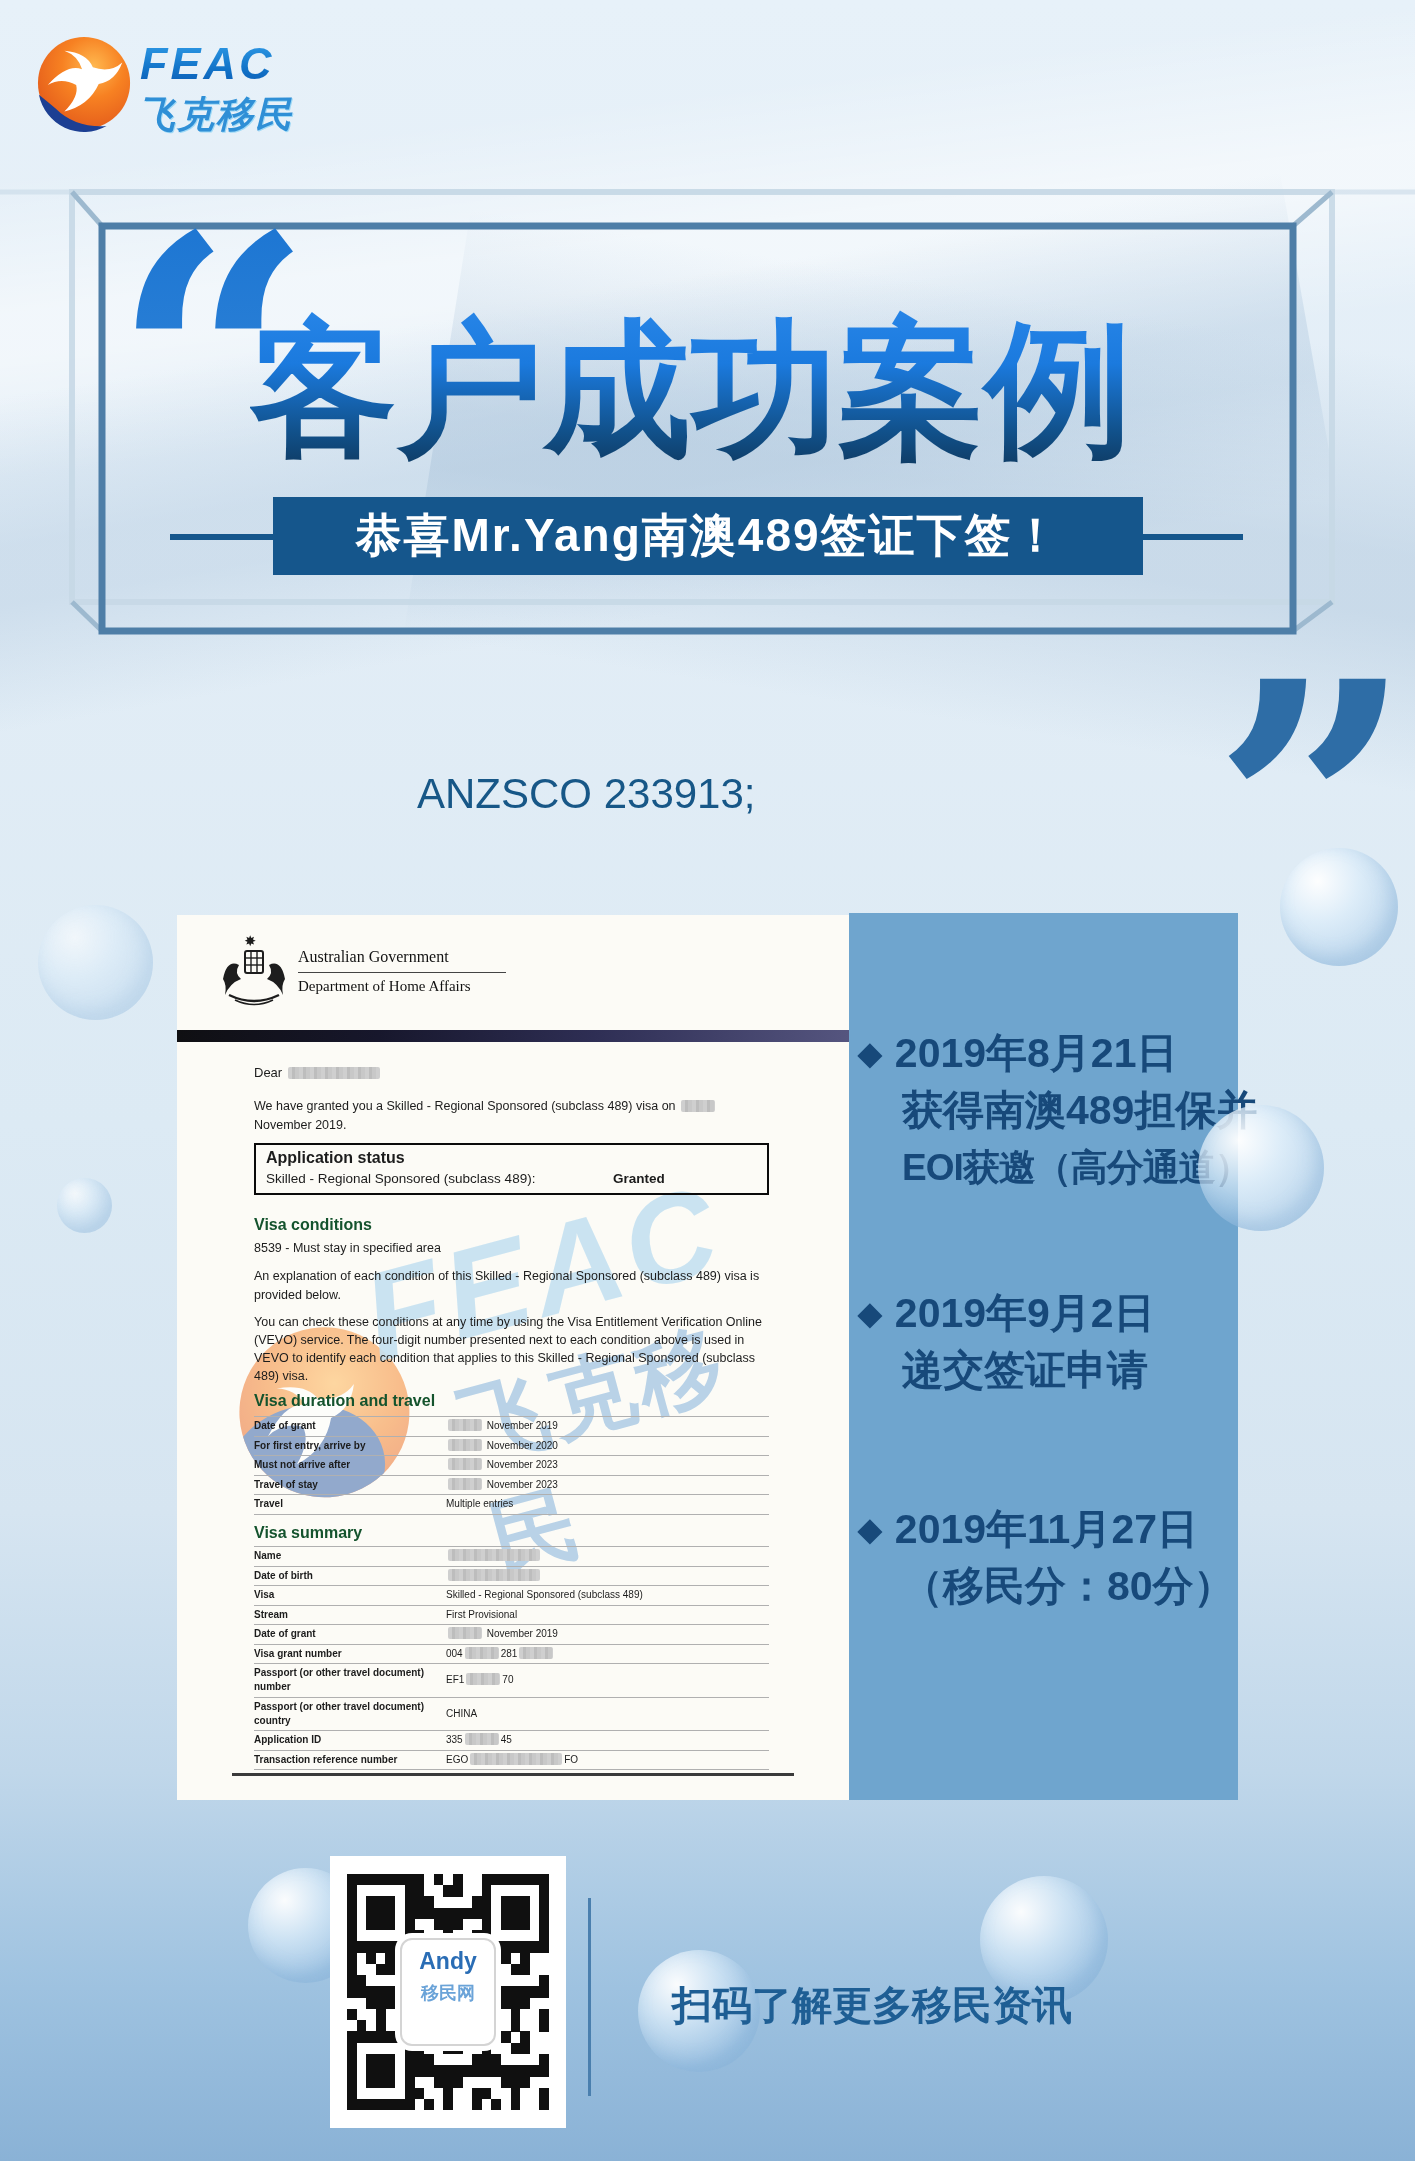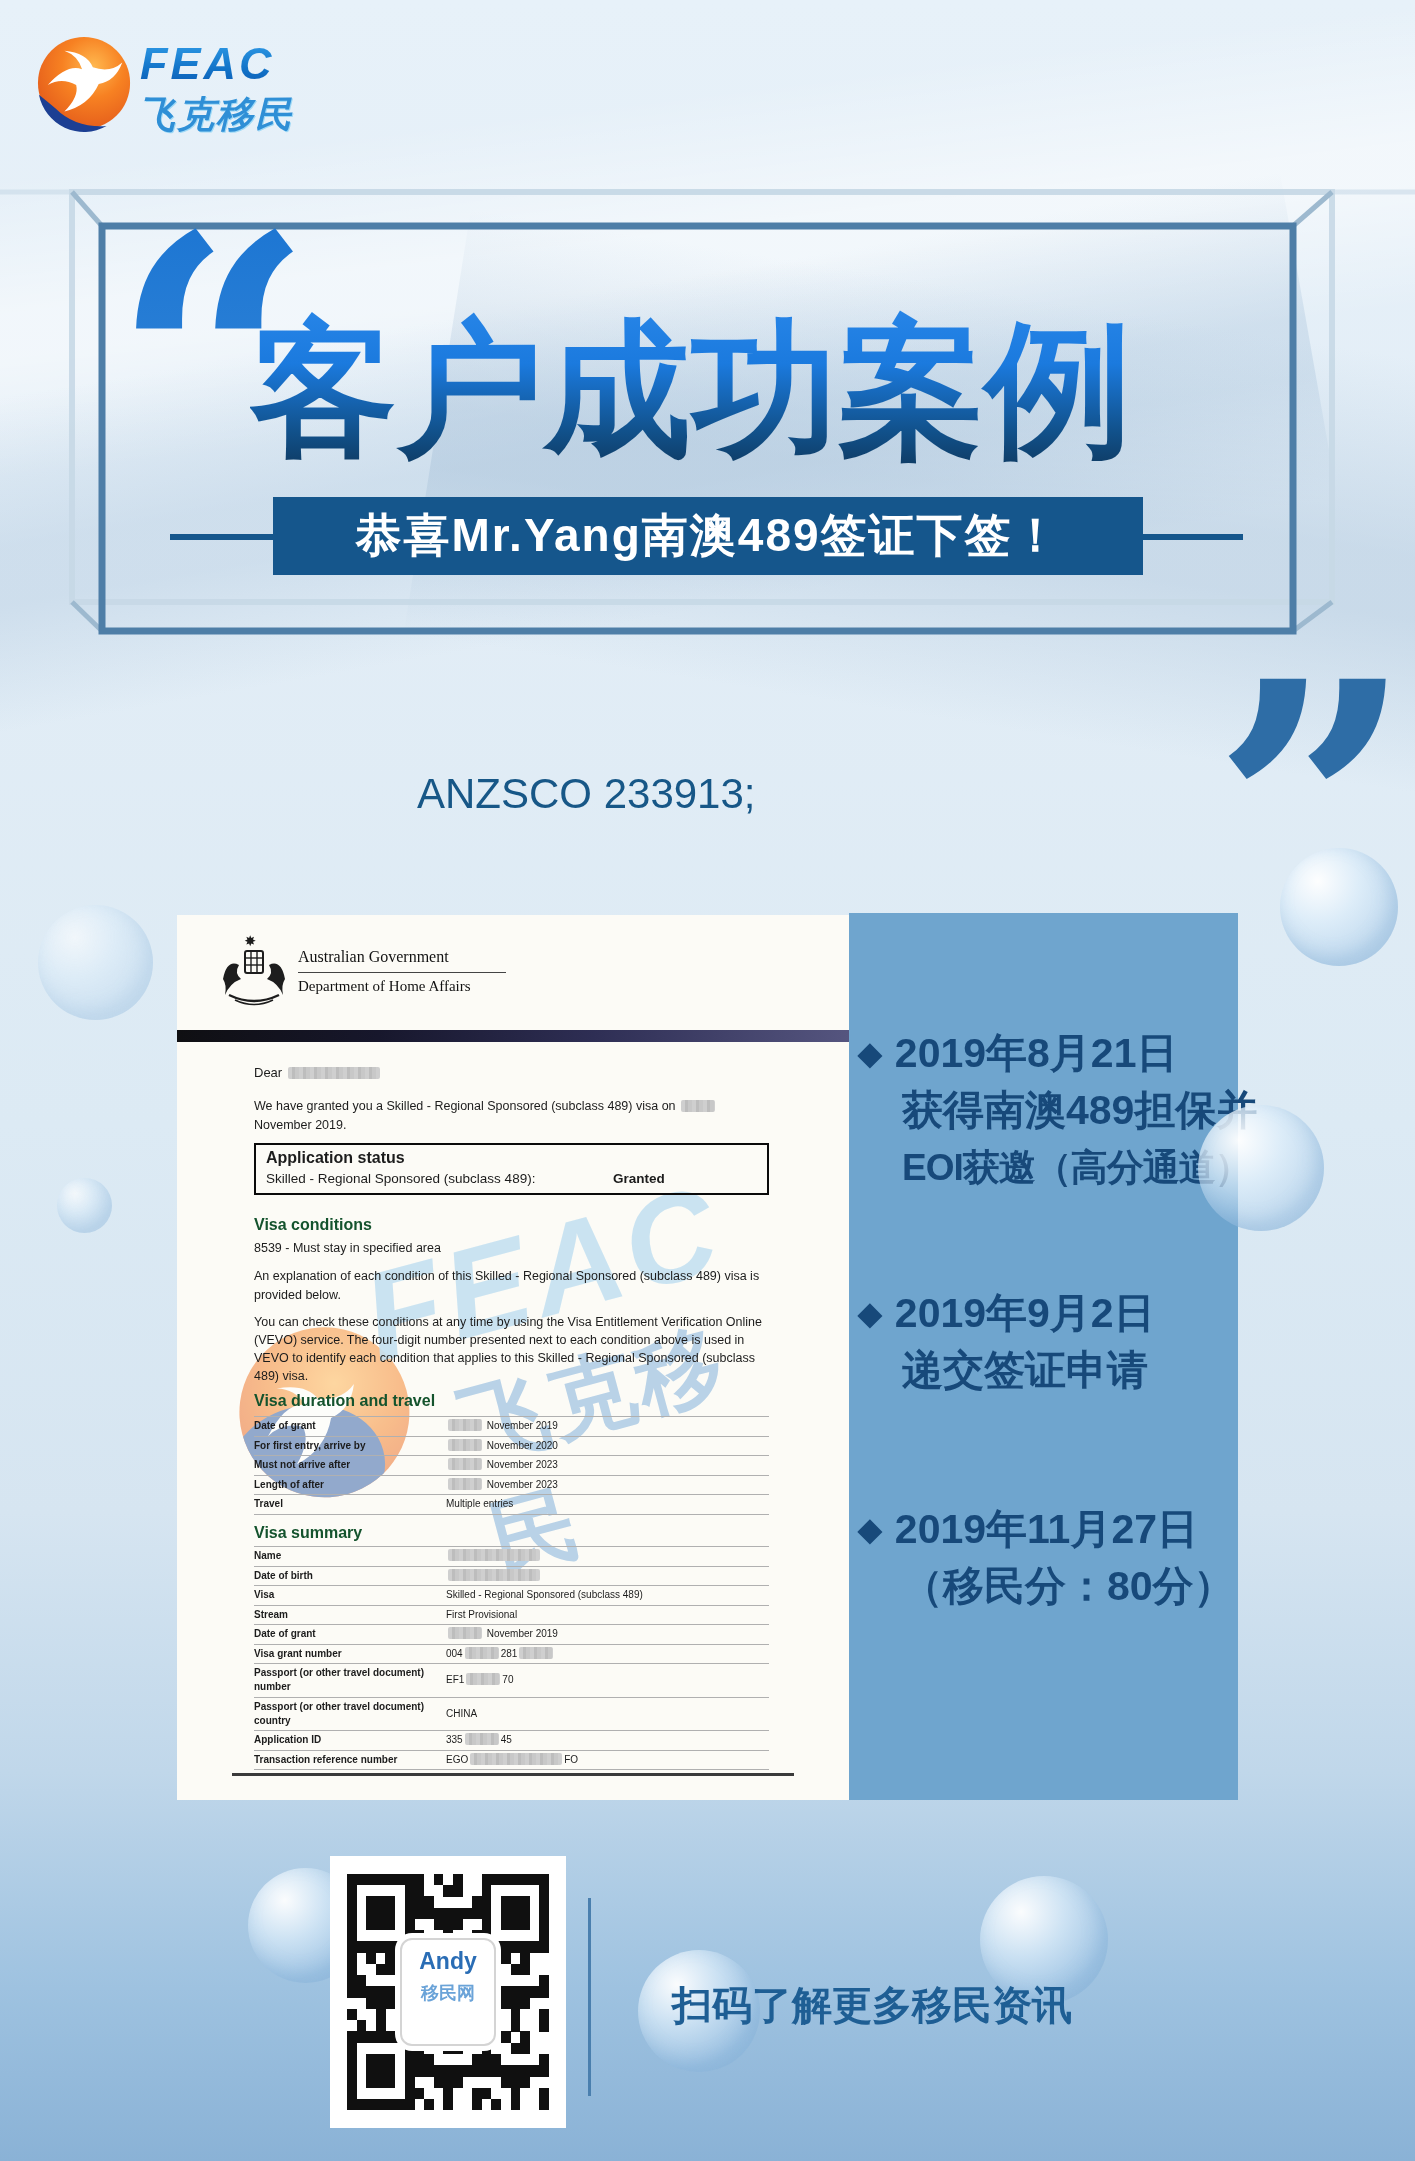--- a/index.html
+++ b/index.html
@@ -222,21 +222,21 @@
           </div>
           <div class="drow">
             <div class="dlabel">For first entry, arrive by</div>
             <div class="dval"><span class="redact"></span> November 2020</div>
           </div>
           <div class="drow">
             <div class="dlabel">Must not arrive after</div>
             <div class="dval"><span class="redact"></span> November 2023</div>
           </div>
           <div class="drow">
-            <div class="dlabel">Length of after</div>
+            <div class="dlabel">Travel of stay</div>
             <div class="dval"><span class="redact"></span> November 2023</div>
           </div>
           <div class="drow">
             <div class="dlabel">Travel</div>
             <div class="dval">Multiple entries</div>
           </div>
         </div>
 
       <div id="sum-title" class="dc sec-title">Visa summary</div>
       <div id="sum-table" class="dc dtable">

